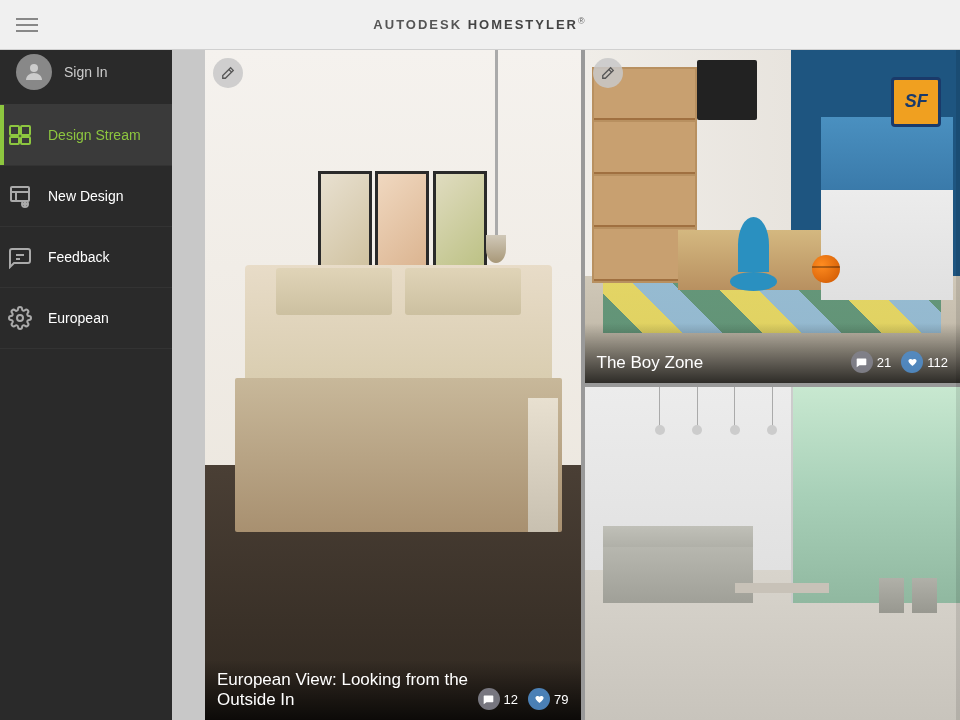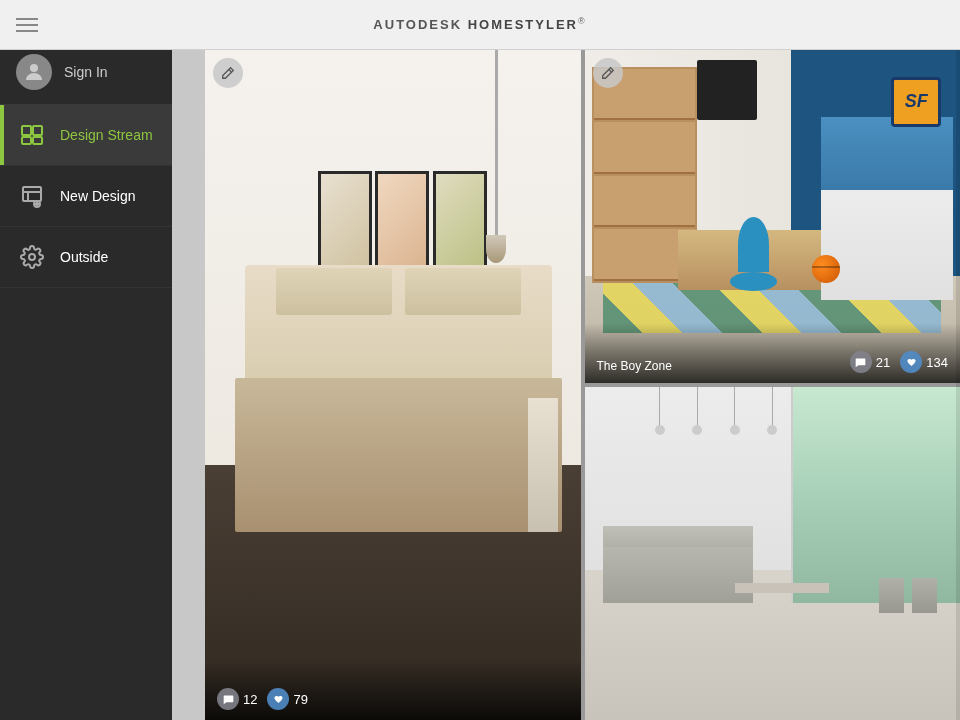--- a/index.html
+++ b/index.html
@@ -79,21 +79,21 @@
     .avatar-svg { width: 24px; height: 24px; }
     .sidebar-sign-in {
       color: #ccc;
       font-size: 14px;
     }
 
     
     .nav-item {
       display: flex;
       align-items: center;
-      padding: 14px 16px;
+      padding: 14px 4px;
       cursor: pointer;
       border-bottom: 1px solid #333;
       position: relative;
     }
     .nav-item.active {
       background: #3a3a3a;
     }
     .nav-item.active::before {
       content: '';
       position: absolute;
@@ -452,21 +452,21 @@
       bottom: 0; left: 0; right: 0;
       background: linear-gradient(to top, rgba(0,0,0,0.75) 0%, rgba(0,0,0,0.3) 60%, transparent 100%);
       padding: 10px 12px 10px;
       display: flex;
       align-items: flex-end;
       justify-content: space-between;
       min-height: 60px;
     }
     .card-title {
       color: #fff;
-      font-size: 12px;
+      font-size: 17px;
       font-weight: 400;
       flex: 1;
       margin-right: 8px;
     }
     .card-stats {
       display: flex;
       align-items: center;
       gap: 10px;
       flex-shrink: 0;
     }
@@ -560,29 +560,39 @@
         <circle cx="17" cy="20" r="3"></circle>
         <line x1="17" y1="18" x2="17" y2="22"></line>
         <line x1="15" y1="20" x2="19" y2="20"></line>
       </svg>
     </div>
     <span class="nav-label">New Design</span>
   </div>
 
 
 
+  <div class="nav-item">
+    <div class="nav-icon">
+      <svg viewBox="0 0 24 24" fill="none" stroke="#aaa" stroke-width="2">
+        <path d="M4 4h16a2 2 0 0 1 2 2v10a2 2 0 0 1-2 2H6l-4 4V6a2 2 0 0 1 2-2z"></path>
+        <line x1="8" y1="10" x2="16" y2="10"></line>
+        <line x1="8" y1="14" x2="12" y2="14"></line>
+      </svg>
+    </div>
+    <span class="nav-label">Feedback</span>
+  </div>
 
   <div class="nav-item">
     <div class="nav-icon">
       <svg viewBox="0 0 24 24" fill="none" stroke="#aaa" stroke-width="2">
         <circle cx="12" cy="12" r="3"></circle>
         <path d="M19.4 15a1.65 1.65 0 0 0 .33 1.82l.06.06a2 2 0 0 1-2.83 2.83l-.06-.06a1.65 1.65 0 0 0-1.82-.33 1.65 1.65 0 0 0-1 1.51V21a2 2 0 0 1-4 0v-.09A1.65 1.65 0 0 0 9 19.4a1.65 1.65 0 0 0-1.82.33l-.06.06a2 2 0 0 1-2.83-2.83l.06-.06A1.65 1.65 0 0 0 4.68 15a1.65 1.65 0 0 0-1.51-1H3a2 2 0 0 1 0-4h.09A1.65 1.65 0 0 0 4.6 9a1.65 1.65 0 0 0-.33-1.82l-.06-.06a2 2 0 0 1 2.83-2.83l.06.06A1.65 1.65 0 0 0 9 4.68a1.65 1.65 0 0 0 1-1.51V3a2 2 0 0 1 4 0v.09a1.65 1.65 0 0 0 1 1.51 1.65 1.65 0 0 0 1.82-.33l.06-.06a2 2 0 0 1 2.83 2.83l-.06.06A1.65 1.65 0 0 0 19.4 9a1.65 1.65 0 0 0 1.51 1H21a2 2 0 0 1 0 4h-.09a1.65 1.65 0 0 0-1.51 1z"></path>
       </svg>
     </div>
-    <span class="nav-label">Outside</span>
+    <span class="nav-label">European</span>
   </div>
 </div>
 
 <div id="main">
 
   <div class="design-card large">
 
     <div class="room-bedroom">
       <div class="room-bedroom-wall"></div>
       <div class="room-bedroom-floor"></div>
@@ -603,20 +613,21 @@
       </div>
       <div class="side-table"></div>
     </div>
     <div class="edit-btn">
       <svg viewBox="0 0 16 16" fill="none" stroke="#555" stroke-width="1.5">
         <path d="M11 2l3 3-9 9H2v-3L11 2z"></path>
         <line x1="9" y1="4" x2="12" y2="7"></line>
       </svg>
     </div>
     <div class="card-overlay">
+      <span class="card-title">European View: Looking from the Outside In</span>
       <div class="card-stats">
         <div class="stat-item">
           <div class="stat-icon comment">
             <svg width="11" height="11" viewBox="0 0 16 16" fill="white">
               <path d="M2 2h12a1 1 0 0 1 1 1v8a1 1 0 0 1-1 1H5l-4 3V3a1 1 0 0 1 1-1z"></path>
             </svg>
           </div>
           <span>12</span>
         </div>
         <div class="stat-item">
@@ -673,21 +684,21 @@
             </svg>
           </div>
           <span>21</span>
         </div>
         <div class="stat-item">
           <div class="stat-icon heart">
             <svg width="11" height="11" viewBox="0 0 16 16" fill="white">
               <path d="M8 13s-6-4.35-6-7.5A3.5 3.5 0 0 1 8 4.18 3.5 3.5 0 0 1 14 5.5C14 8.65 8 13 8 13z"></path>
             </svg>
           </div>
-          <span>134</span>
+          <span>112</span>
         </div>
       </div>
     </div>
   </div>
 
   <div class="design-card">
     <div class="room-modern">
       <div class="modern-wall"></div>
       <div class="modern-floor"></div>
       <div class="modern-window"></div>

